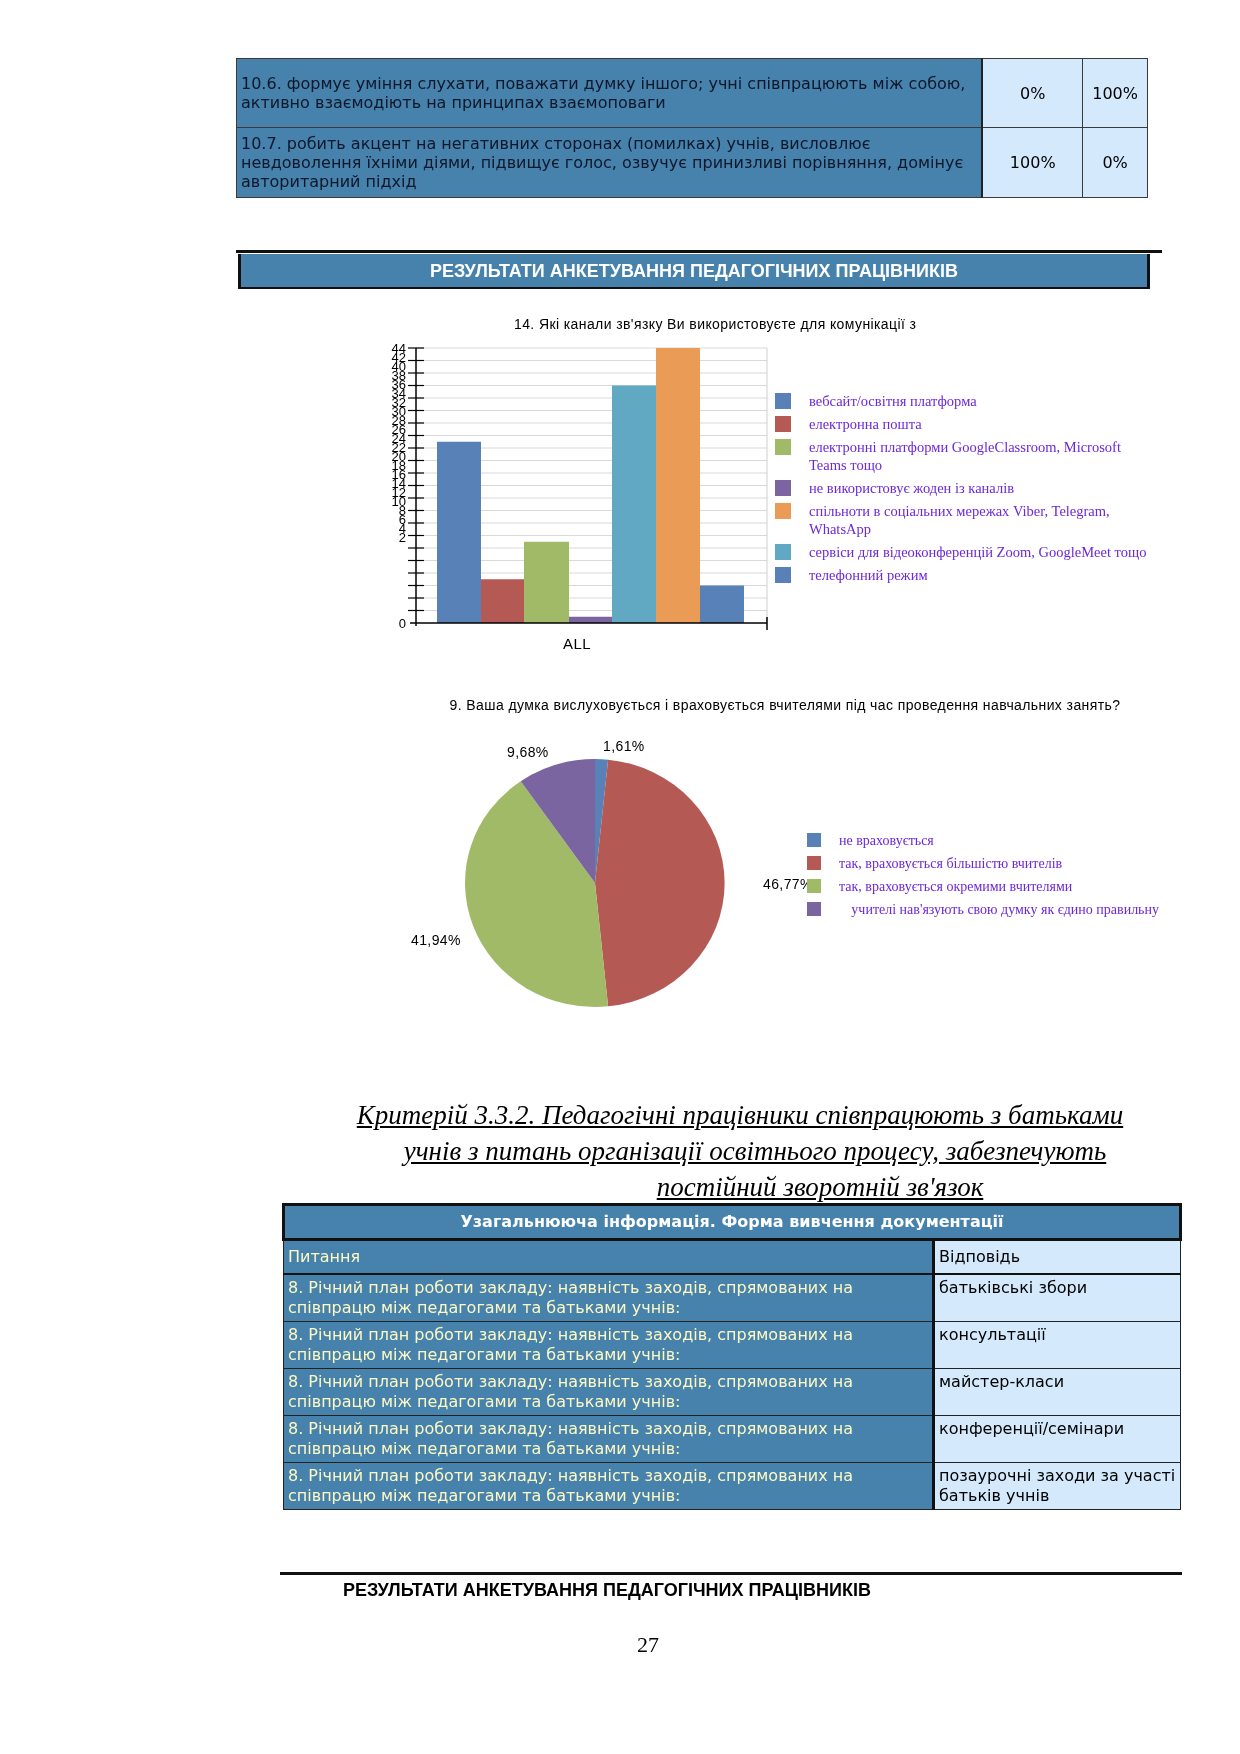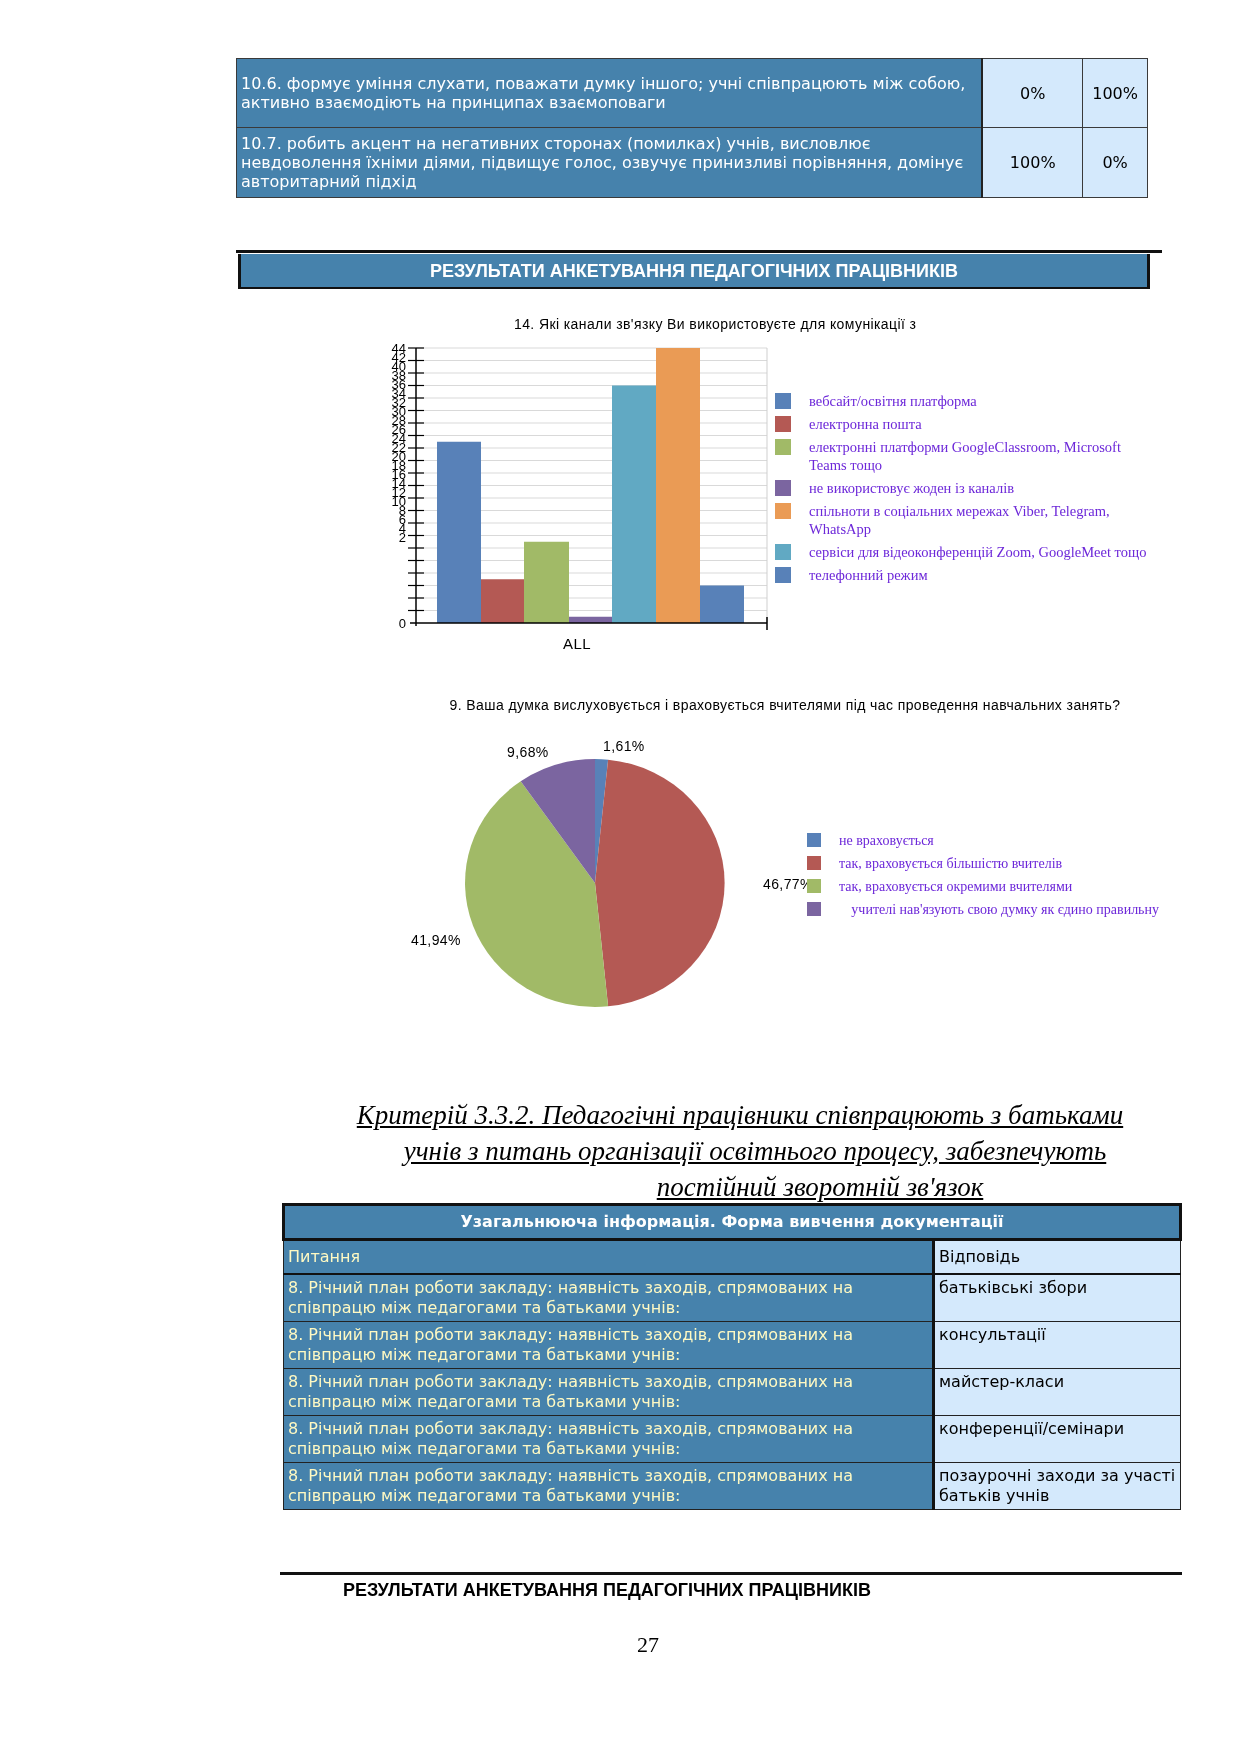--- a/index.html
+++ b/index.html
@@ -2,21 +2,21 @@
 <html><head>
 <meta charset="utf-8">
 <style>
   html, body { margin: 0; padding: 0; background: #ffffff; }
   body { width: 1240px; height: 1754px; position: relative; overflow: hidden; font-family: "DejaVu Sans", sans-serif; color: #000; }
   .abs { position: absolute; }
 
   
   .top-table { left: 236px; top: 58px; width: 912px; border-collapse: collapse; }
   .top-table td { border: 1px solid #3a3a3a; font-size: 16px; line-height: 19px; }
-  .q-cell { background: #4682ac; color: #ffffff; padding: 6px 4px; width: 747px; }
+  .q-cell { background: #4682ac; color: #0f172a; padding: 6px 4px; width: 747px; }
   .pct-cell { background: #d4e9fc; color: #000; text-align: center; vertical-align: middle; width: 98px; }
   .q-cell { border-right: 2px solid #222 !important; }
 
   
   .hline { background: #111; height: 3px; }
   .banner { left: 238px; top: 254px; width: 912px; height: 35px; background: #4682ac; border-left: 3px solid #111; border-right: 3px solid #111; border-bottom: 2px solid #111; color: #fff; font-family: "Liberation Sans", sans-serif; font-weight: bold; font-size: 18px; text-align: center; line-height: 35px; box-sizing: border-box; }
 
   
   .chart-title { font-family: "Liberation Sans", sans-serif; font-size: 14px; color: #000; letter-spacing: 0.4px; }
   .legend { font-family: Liberation Serif, serif; font-size: 14.5px; line-height: 18px; color: #6d28d9; }

